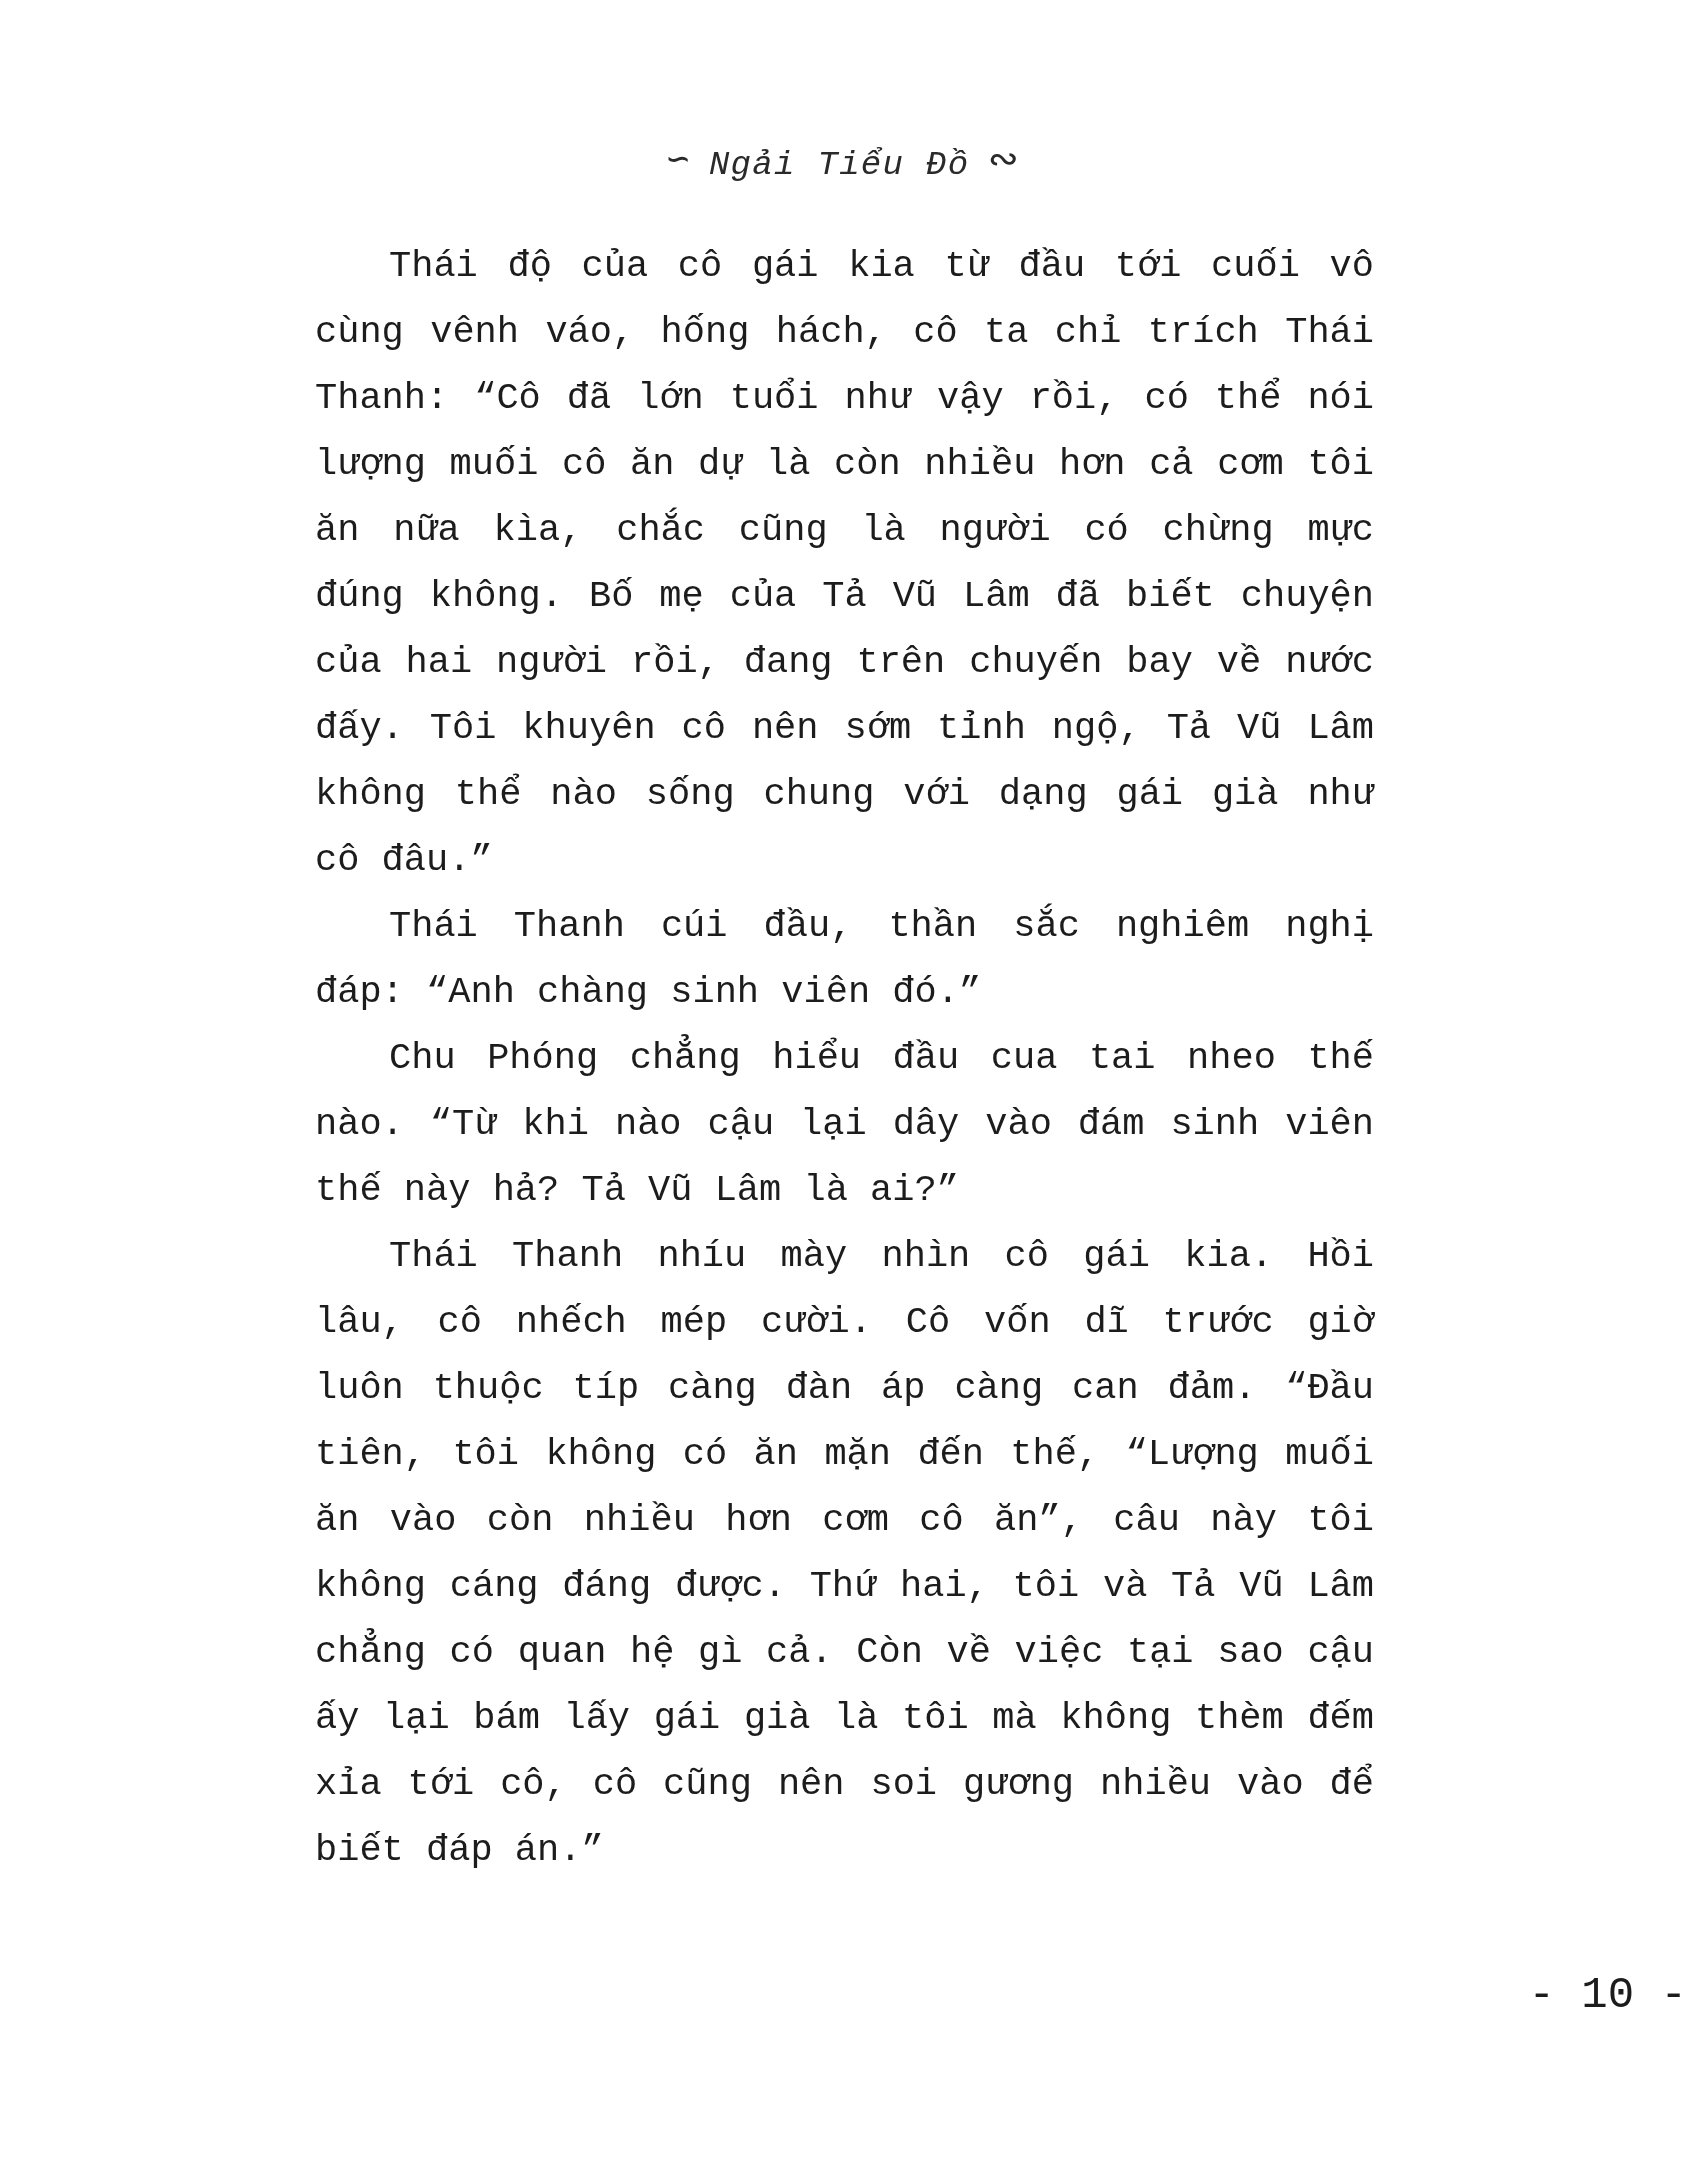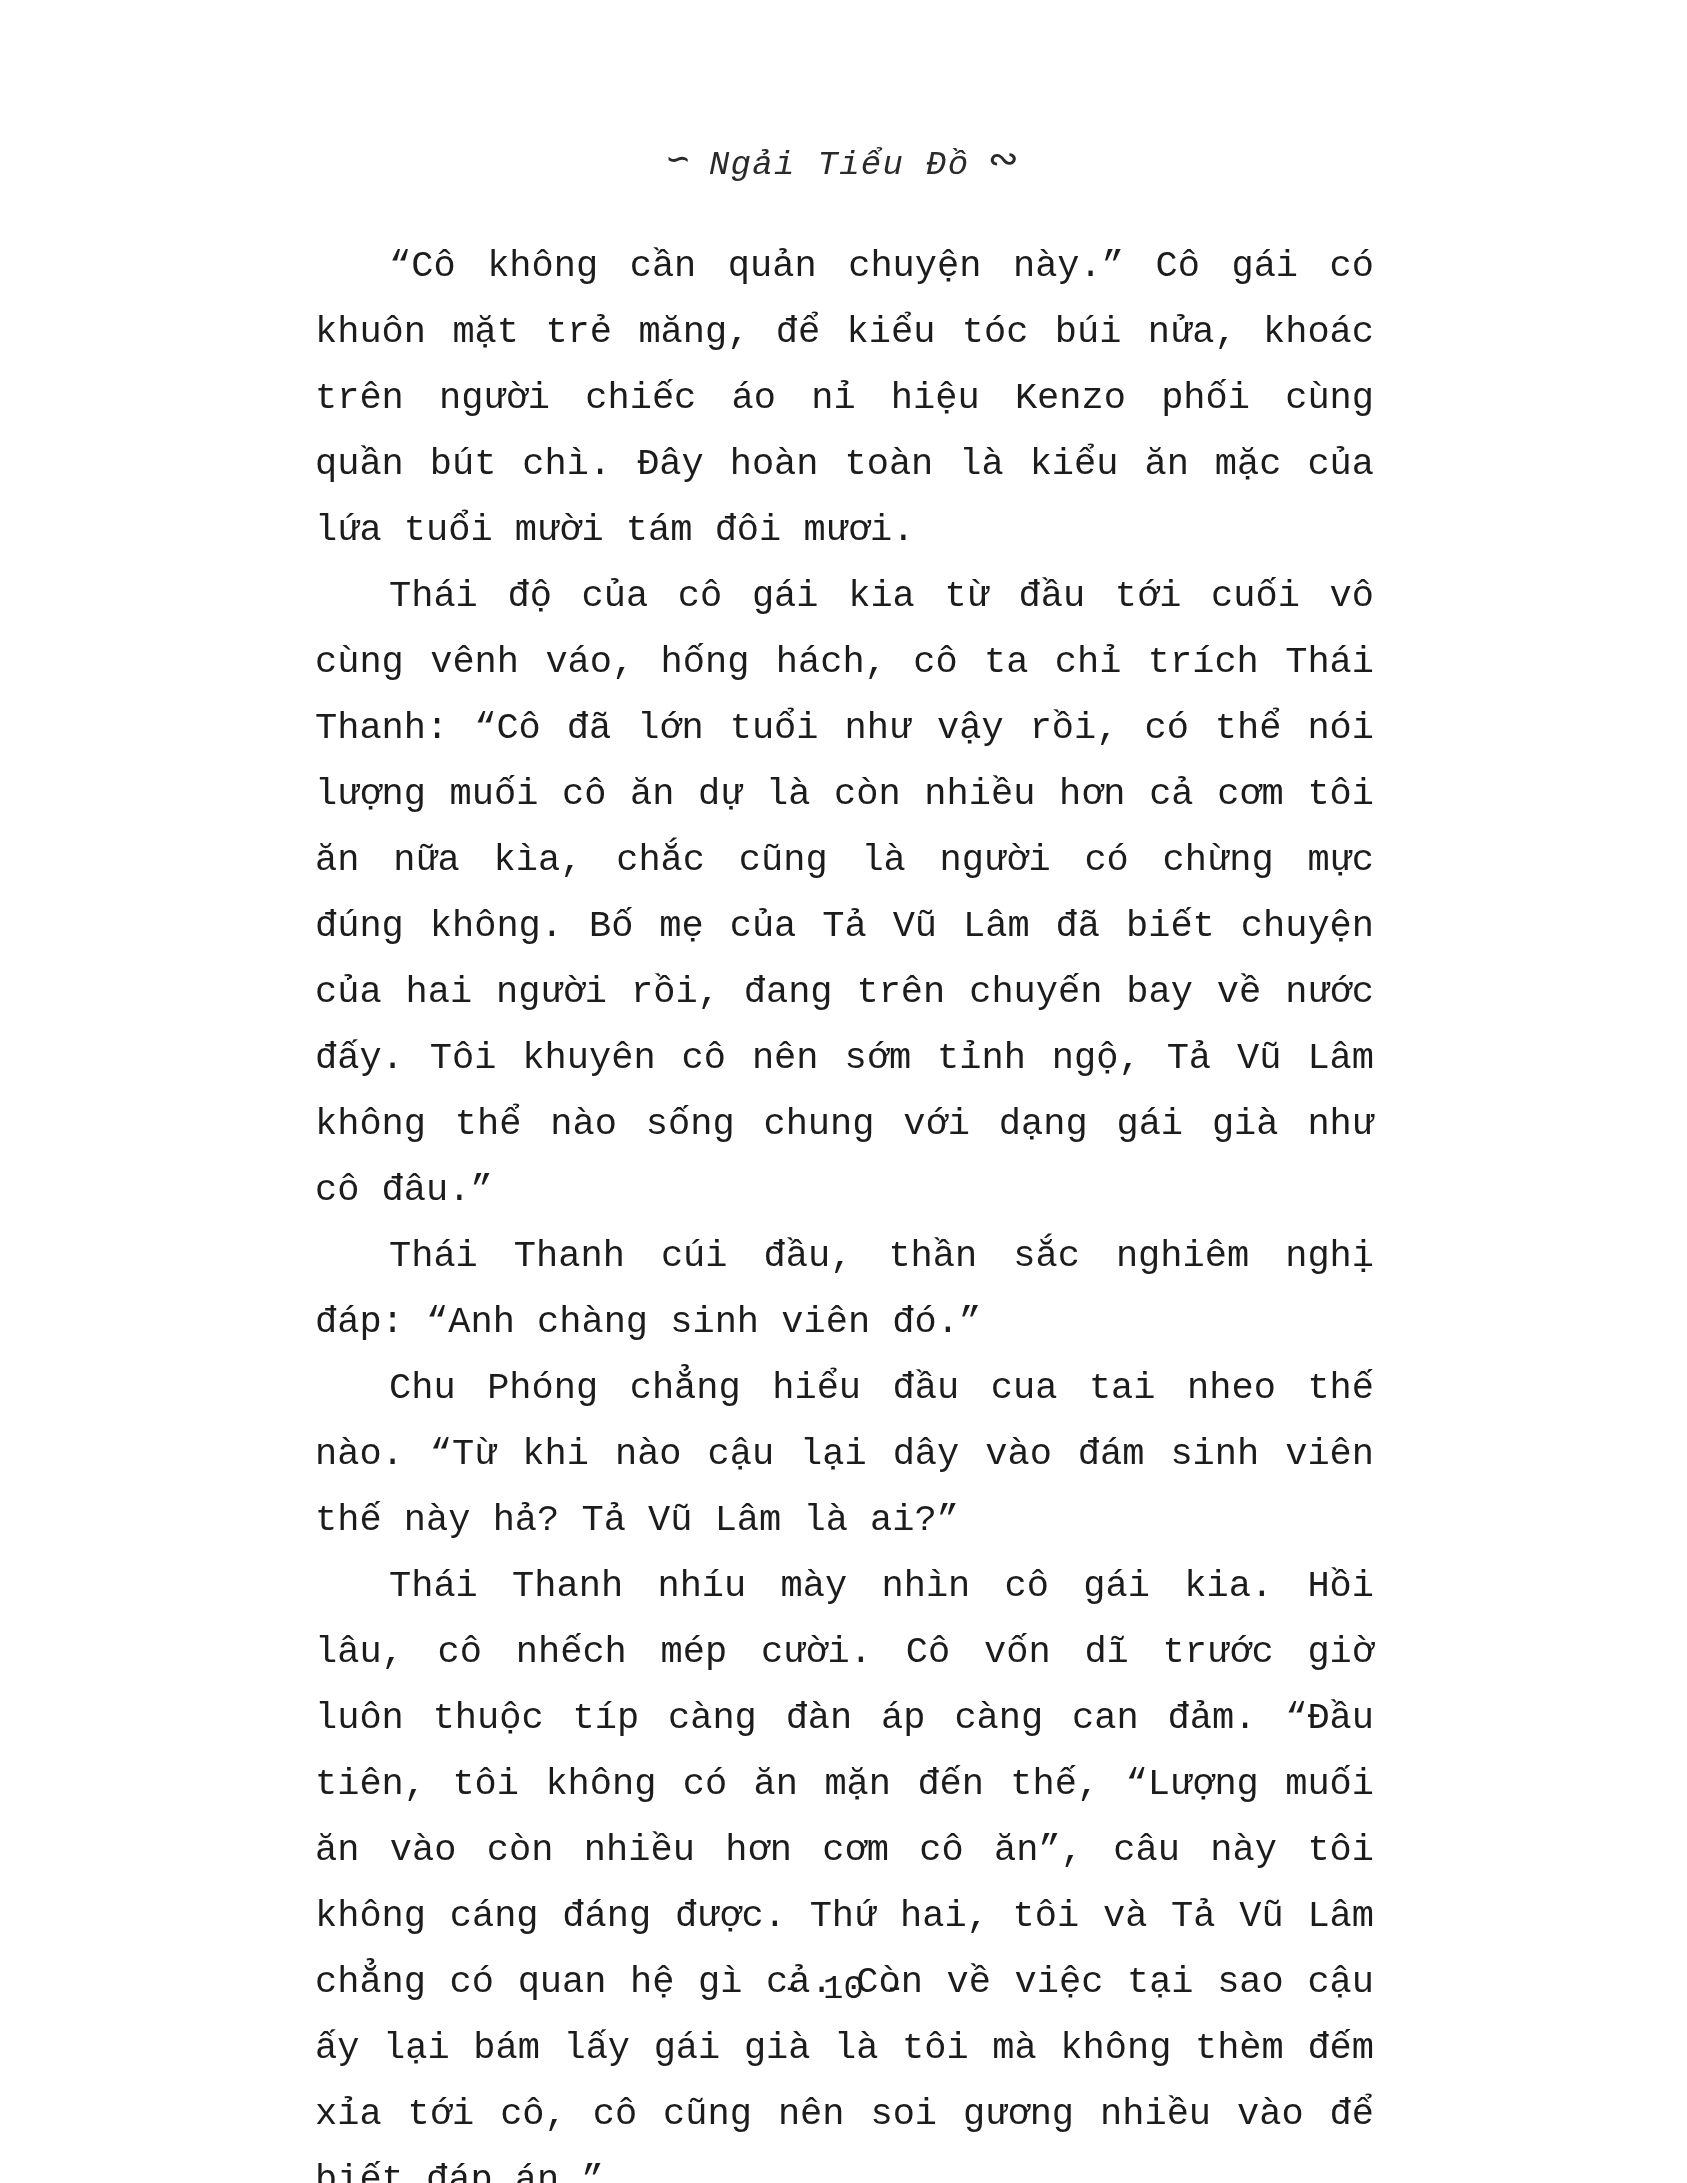--- a/index.html
+++ b/index.html
@@ -51,36 +51,35 @@
   .content p {
     margin: 0;
     padding: 0;
     text-indent: 74px;
   }
   .footer {
     position: absolute;
     top: 1970px;
     left: 0;
     width: 100%;
-    text-align: center;
-    font-size: 34px;
+    text-align: right;
+    font-size: 44px;
     color: #1c1c1c;
   }
 </style>
 </head>
 <body>
 
 <div class="page">
 
   <div class="running-head">
     <span class="flourish left">∽</span><span>Ngải Tiểu Đồ</span><span class="flourish right">∾</span>
   </div>
 
   <div class="content">
-    <p>“Cô không cần quản chuyện này.” Cô gái có khuôn mặt trẻ măng, để kiểu tóc búi nửa, khoác trên người chiếc áo nỉ hiệu Kenzo phối cùng quần bút chì. Đây hoàn toàn là kiểu ăn mặc của lứa tuổi mười tám đôi mươi.</p>
     <p>Thái độ của cô gái kia từ đầu tới cuối vô cùng vênh váo, hống hách, cô ta chỉ trích Thái Thanh: “Cô đã lớn tuổi như vậy rồi, có thể nói lượng muối cô ăn dự là còn nhiều hơn cả cơm tôi ăn nữa kìa, chắc cũng là người có chừng mực đúng không. Bố mẹ của Tả Vũ Lâm đã biết chuyện của hai người rồi, đang trên chuyến bay về nước đấy. Tôi khuyên cô nên sớm tỉnh ngộ, Tả Vũ Lâm không thể nào sống chung với dạng gái già như cô đâu.”</p>
     <p>Thái Thanh cúi đầu, thần sắc nghiêm nghị đáp: “Anh chàng sinh viên đó.”</p>
     <p>Chu Phóng chẳng hiểu đầu cua tai nheo thế nào. “Từ khi nào cậu lại dây vào đám sinh viên thế này hả? Tả Vũ Lâm là ai?”</p>
     <p>Thái Thanh nhíu mày nhìn cô gái kia. Hồi lâu, cô nhếch mép cười. Cô vốn dĩ trước giờ luôn thuộc típ càng đàn áp càng can đảm. “Đầu tiên, tôi không có ăn mặn đến thế, “Lượng muối ăn vào còn nhiều hơn cơm cô ăn”, câu này tôi không cáng đáng được. Thứ hai, tôi và Tả Vũ Lâm chẳng có quan hệ gì cả. Còn về việc tại sao cậu ấy lại bám lấy gái già là tôi mà không thèm đếm xỉa tới cô, cô cũng nên soi gương nhiều vào để biết đáp án.”</p>
   </div>
 
   <div class="footer">- 10 -</div>
 
 </div>
 

